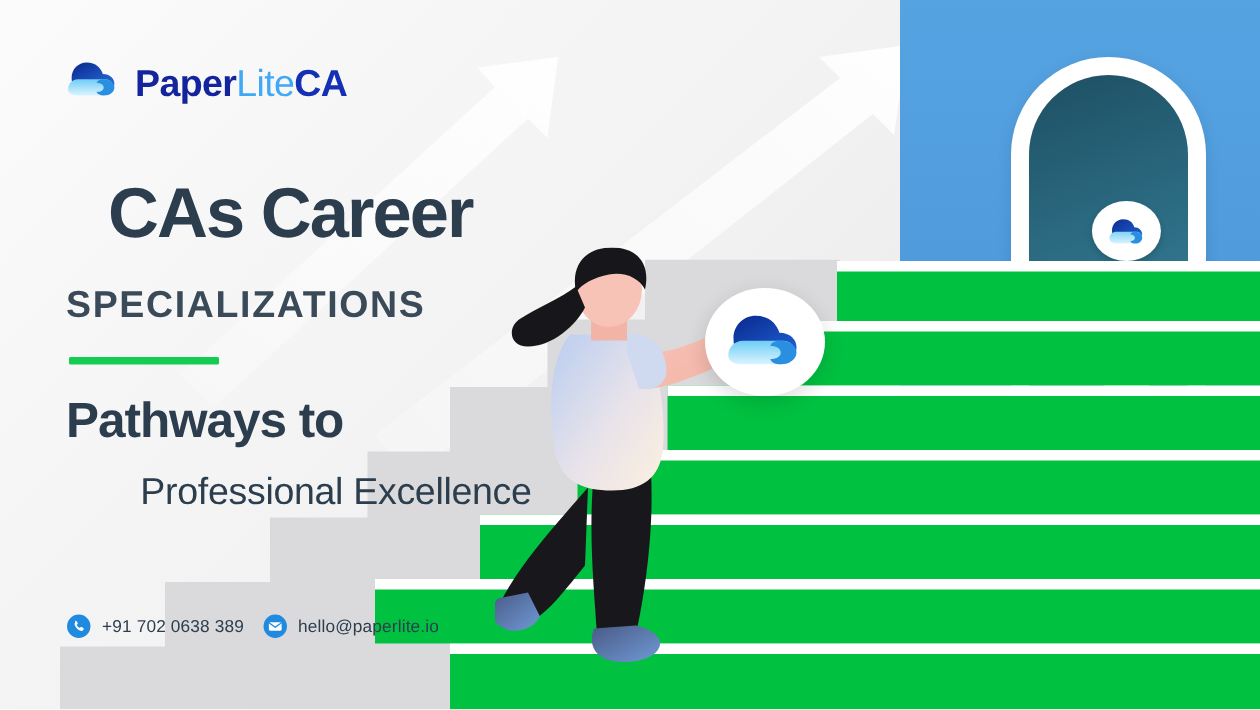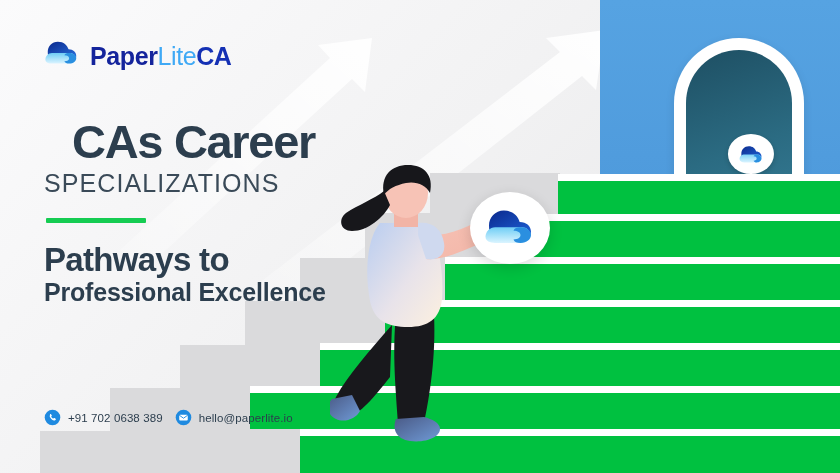--- a/index.html
+++ b/index.html
@@ -81,28 +81,28 @@
   .bt-lite  { color:#3fa9f5; font-weight:500; }
   .bt-ca    { color:#1430b4; }
 
   
   .copy { position:absolute; left:44px; top:118px; width:360px; }
   .h1 {
     font-size:47px; font-weight:700; color:#2c3e4e;
     line-height:1.02; letter-spacing:-1.3px;margin-left:28px;
   }
   .h2 {
-    font-size:25px; font-weight:400; color:#3a4a58;
-    letter-spacing:1.1px; margin-top:3px;
+    font-size:25px; font-weight:700; color:#3a4a58;
+    letter-spacing:1.1px; margin-top:23px;
   }
   .rule { width:100px; height:5px; background:#15cc52; margin:20px 0 19px 2px; border-radius:1px; }
   .h3 { font-size:33px; color:#2c3e4e; letter-spacing:-.7px; line-height:1.08; }
   .h3 .bold { font-weight:700; }
   .h3 .thin { font-weight:700; }
-  .h4 { font-size:25px; font-weight:700; color:#2c3e4e; letter-spacing:-.2px; margin-top:0; }
+  .h4 { font-size:25px; font-weight:400; color:#2c3e4e; letter-spacing:-.2px; margin-top:16px;text-align:center; }
 
   
   .contact { position:absolute; left:44px; top:409px; display:flex; align-items:center; gap:12px; }
   .contact-item { display:flex; align-items:center; gap:7px; }
   .contact-item span { font-size:11.5px; color:#2c3e4e; font-weight:500; letter-spacing:.1px; }
   .cicon { width:17px; height:17px; flex:0 0 17px; }
 </style>
 </head>
 <body>
 

